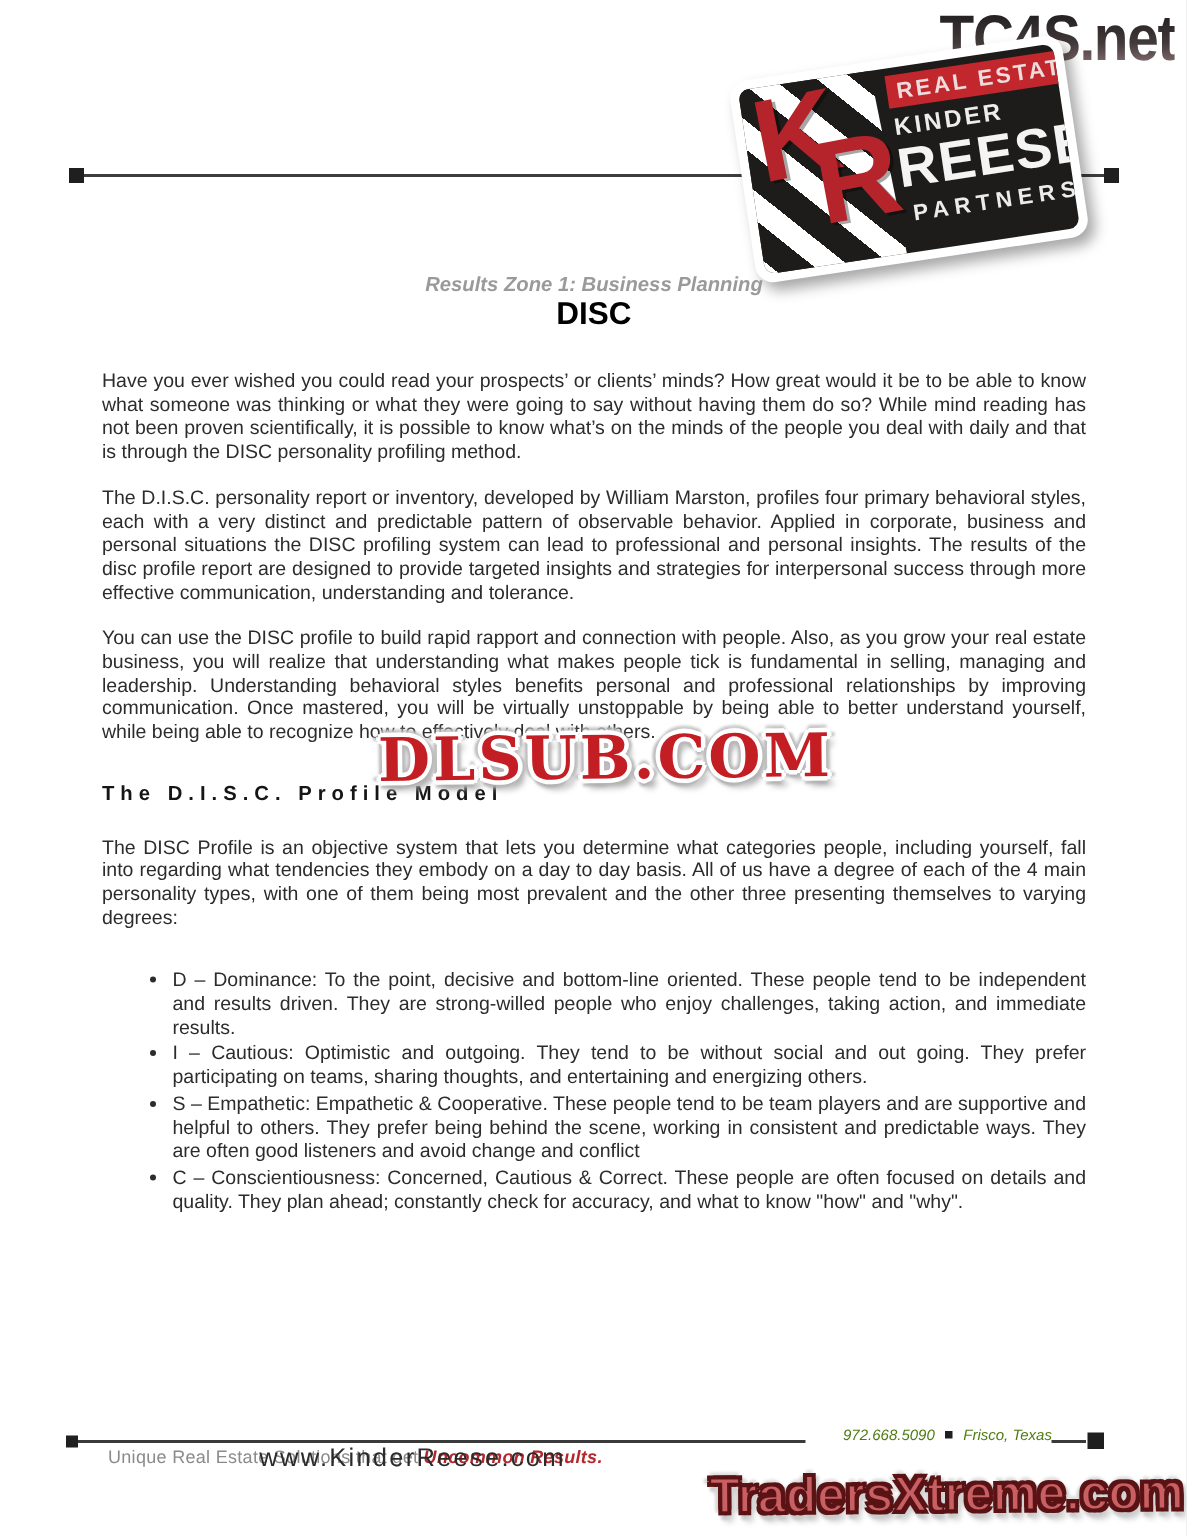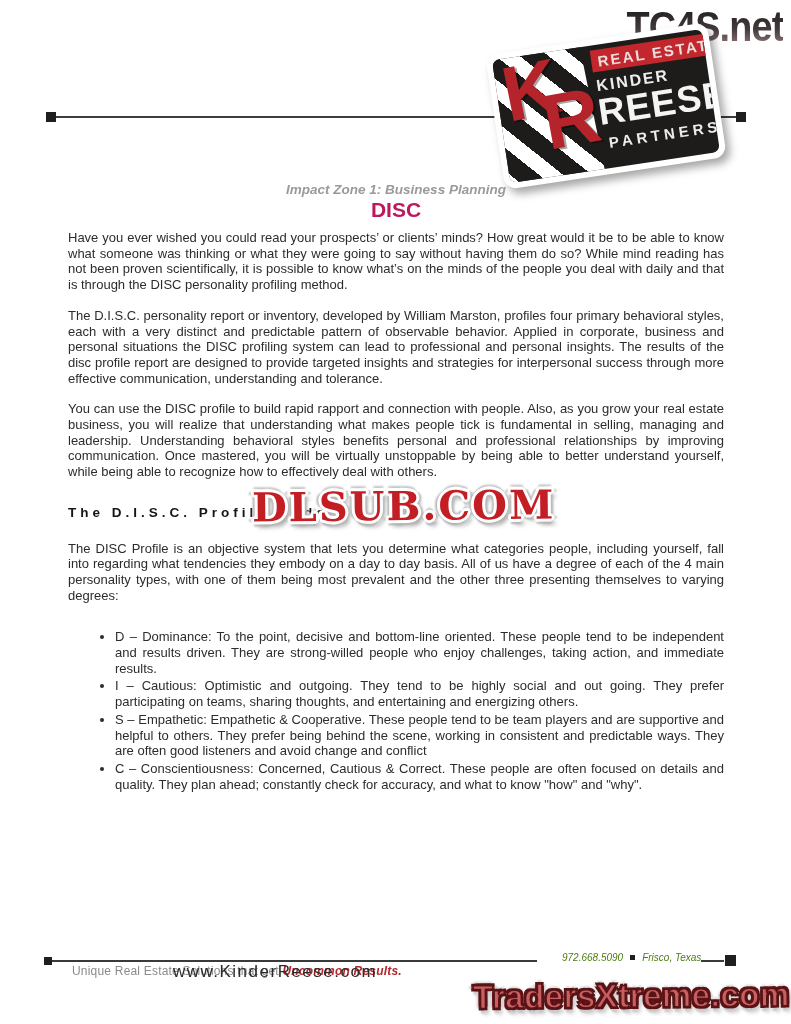--- a/index.html
+++ b/index.html
@@ -51,22 +51,22 @@
   .logo-reese { color:#f4f4f4; font-weight:900; font-size:37px; letter-spacing:1px;
           margin-top:-3px; }
   .logo-partners { color:#ececec; font-weight:bold; font-size:15px; letter-spacing:4px;
           margin:1px 0 0 6px; }
 
   
   .content { position:absolute; left:68px; top:182px; width:656px;
           font-size:13px; line-height:15.7px; text-align:justify; color:#2c2c2c; }
   .eyebrow { text-align:center; color:#9a9a9a; font-weight:bold; font-style:italic;
           font-size:13.5px; line-height:16px; }
-  .doc-title { text-align:center; color:#be185d; font-weight:bold; font-size:21px;
-          line-height:24px; margin-bottom:8px; }
+  .doc-title { text-align:center; color:#000000; font-weight:bold; font-size:21px;
+          line-height:24px; margin-bottom:24px; }
   .content p { margin-bottom:15px; }
   .section-heading { font-weight:bold; font-size:13.5px; letter-spacing:4px;
           color:#151515; text-align:left; margin:25px 0 20px; }
   .content ul { margin:26px 0 0; padding-left:47px; }
   .content li { margin-bottom:2px; text-align:justify; }
   .content li::marker { color:#2c2c2c; }
   .term { font-weight:normal; }
 
   
   .wm-center {
@@ -134,34 +134,34 @@
           <span class="logo-banner">REAL ESTATE</span>
           <div class="logo-kinder">KINDER</div>
           <div class="logo-reese">REESE</div>
           <div class="logo-partners">PARTNERS</div>
         </div>
       </div>
     </div>
   </div>
 
   <div class="content">
-    <div class="eyebrow">Impact Zone 1: Business Planning</div>
+    <div class="eyebrow">Results Zone 1: Business Planning</div>
     <div class="doc-title">DISC</div>
 
     <p>Have you ever wished you could read your prospects’ or clients’ minds? How great would it be to be able to know what someone was thinking or what they were going to say without having them do so? While mind reading has not been proven scientifically, it is possible to know what’s on the minds of the people you deal with daily and that is through the DISC personality profiling method.</p>
     <p>The D.I.S.C. personality report or inventory, developed by William Marston, profiles four primary behavioral styles, each with a very distinct and predictable pattern of observable behavior. Applied in corporate, business and personal situations the DISC profiling system can lead to professional and personal insights. The results of the disc profile report are designed to provide targeted insights and strategies for interpersonal success through more effective communication, understanding and tolerance.</p>
     <p>You can use the DISC profile to build rapid rapport and connection with people. Also, as you grow your real estate business, you will realize that understanding what makes people tick is fundamental in selling, managing and leadership. Understanding behavioral styles benefits personal and professional relationships by improving communication. Once mastered, you will be virtually unstoppable by being able to better understand yourself, while being able to recognize how to effectively deal with others.</p>
 
     <div class="section-heading">The D.I.S.C. Profile Model</div>
 
     <p>The DISC Profile is an objective system that lets you determine what categories people, including yourself, fall into regarding what tendencies they embody on a day to day basis. All of us have a degree of each of the 4 main personality types, with one of them being most prevalent and the other three presenting themselves to varying degrees:</p>
 
     <ul>
       <li><span class="term">D – Dominance</span><span>: To the point, decisive and bottom-line oriented. These people tend to be independent and results driven. They are strong-willed people who enjoy challenges, taking action, and immediate results.</span></li>
-      <li><span class="term">I – Cautious</span><span>: Optimistic and outgoing. They tend to be highly social and out going. They prefer participating on teams, sharing thoughts, and entertaining and energizing others.</span></li>
+      <li><span class="term">I – Cautious</span><span>: Optimistic and outgoing. They tend to be without social and out going. They prefer participating on teams, sharing thoughts, and entertaining and energizing others.</span></li>
       <li><span class="term">S – Empathetic</span><span>: Empathetic &amp; Cooperative. These people tend to be team players and are supportive and helpful to others.  They prefer being behind the scene, working in consistent and predictable ways. They are often good listeners and avoid change and conflict</span></li>
       <li><span class="term">C – Conscientiousness</span><span>: Concerned, Cautious &amp; Correct. These people are often focused on details and quality. They plan ahead; constantly check for accuracy, and what to know "how" and "why".</span></li>
     </ul>
   </div>
 
   <div class="wm-center">DLSUB.COM</div>
 
   <div class="footer-tagline">
     <span>Unique Real Estate Solutions that get </span><span class="tagline-red">Uncommon Results.</span>
   </div>

